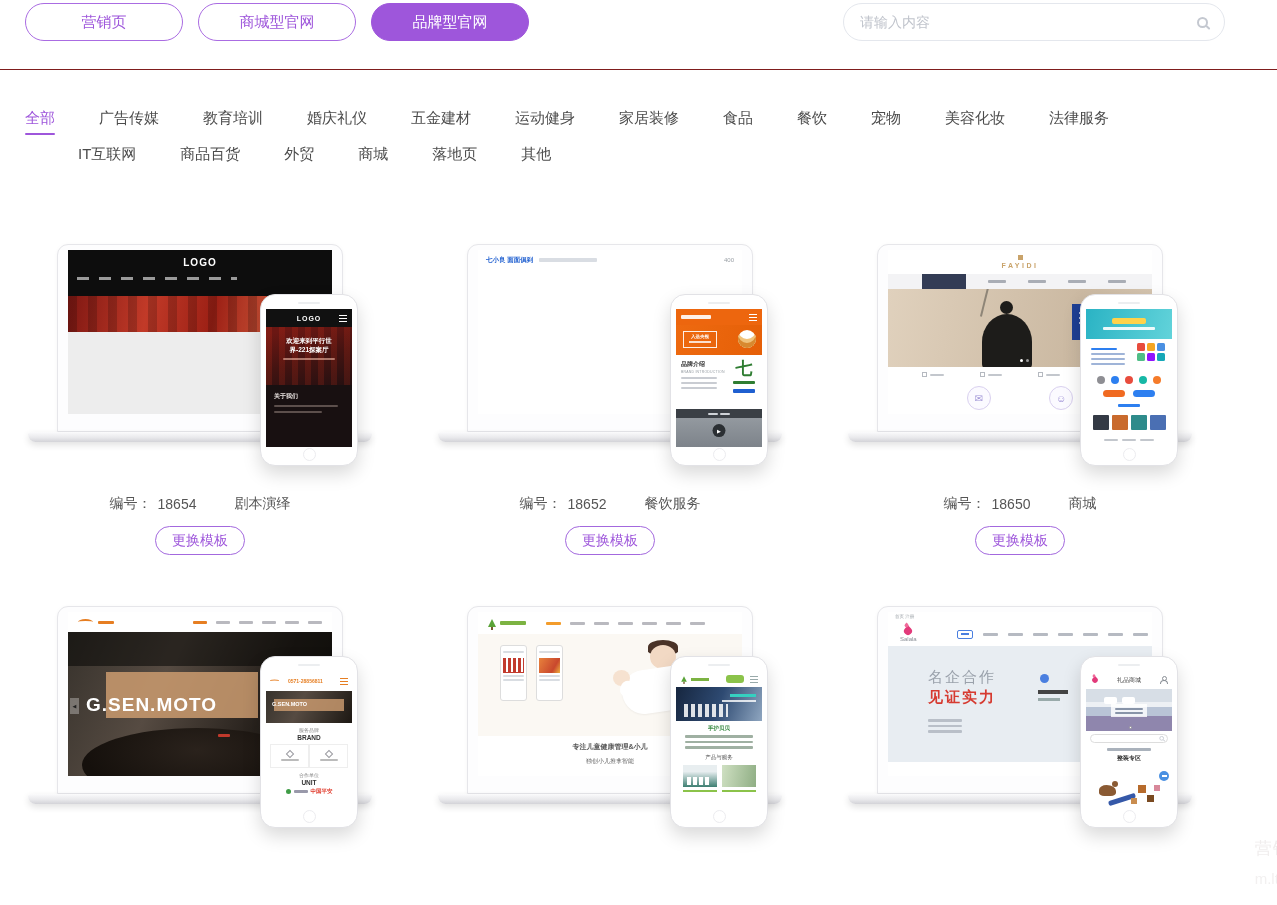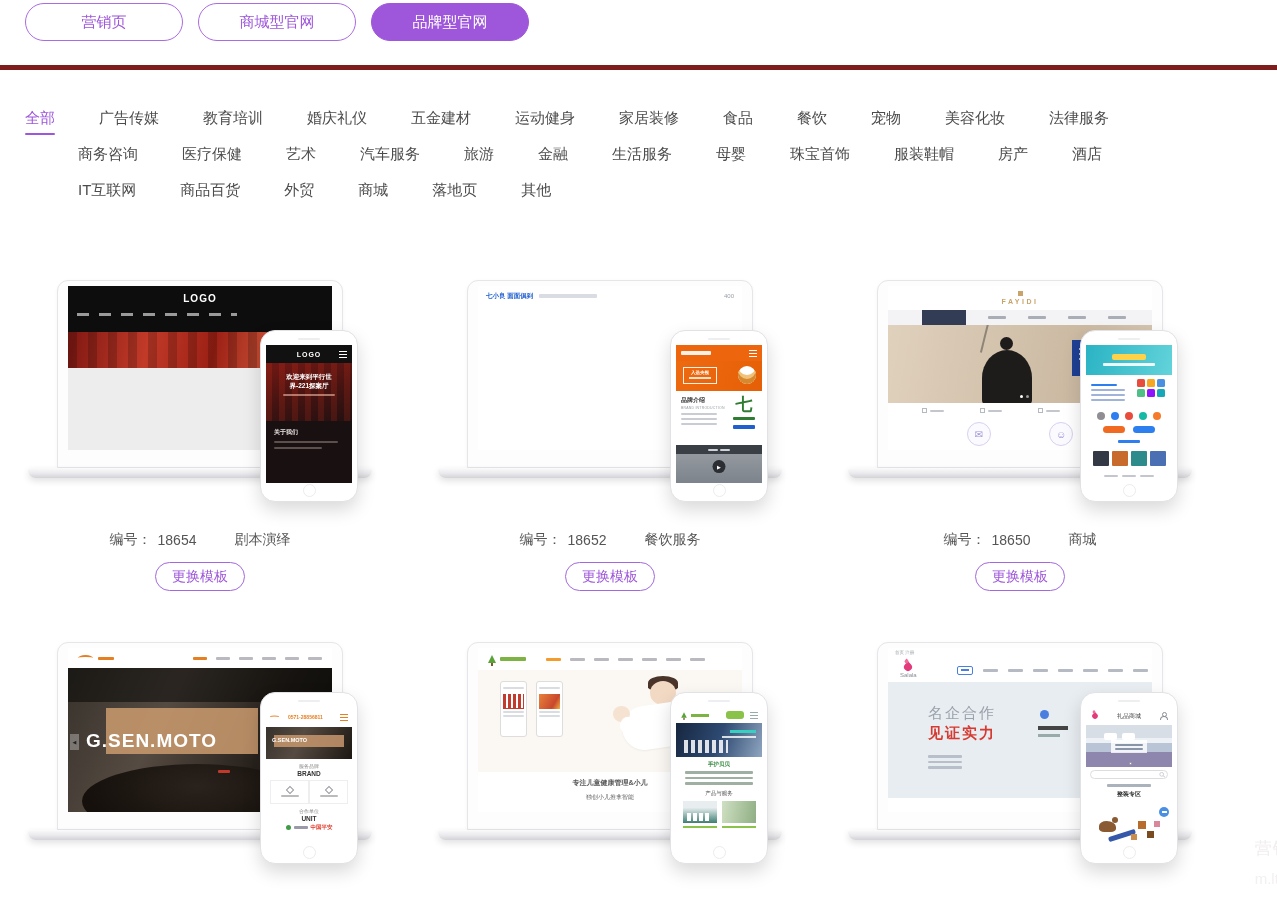--- a/index.html
+++ b/index.html
@@ -1,19 +1,19 @@
 <!DOCTYPE html>
 <html><head>
 <meta charset="utf-8">
 <style>
   *{box-sizing:border-box;margin:0;padding:0}
   body{width:1277px;height:905px;overflow:hidden;background:#fff;position:relative;
        font-family:"Liberation Sans","DejaVu Sans",sans-serif;color:#333}
   
-  .topbar{display:flex;align-items:flex-start;height:70px;padding:3px 25px 0;border-bottom:5px solid #7f1d1d}
+  .topbar{display:flex;align-items:flex-start;height:70px;padding:3px 25px 0;border-bottom:1px solid #7f1d1d}
   .pill-tabs{display:flex;gap:15px}
   .pill{height:38px;min-width:158px;padding:0 28px;border-radius:19px;border:1px solid #aa6ce2;
         background:#fff;color:#9e56db;font-size:15px;display:flex;align-items:center;justify-content:center;cursor:pointer}
   .pill.active{background:#9e56db;border-color:#9e56db;color:#fff}
   .searchbox{margin-left:auto;margin-right:27px;width:382px;height:38px;border:1px solid #e4e7ed;border-radius:19px;
              display:flex;align-items:center;padding:0 16px;background:#fff}
   .searchbox input{flex:1;border:none;outline:none;font-size:14px;color:#606266;background:transparent}
   .searchbox input::placeholder{color:#c0c4cc}
   .mag{width:11px;height:11px;border:2px solid #c4c8d0;border-radius:50%;position:relative;flex:0 0 auto}
   .mag::after{content:"";position:absolute;width:2px;height:5px;background:#c4c8d0;border-radius:1px;
@@ -280,50 +280,40 @@
 </style>
 </head>
 <body>
 
 <div class="topbar">
   <div class="pill-tabs">
     <div class="pill">营销页</div>
     <div class="pill">商城型官网</div>
     <div class="pill active">品牌型官网</div>
   </div>
+  <div class="searchbox">
+    <input type="text" placeholder="请输入内容" style="">
+    <span class="mag"></span>
+  </div>
 </div>
 
 <div class="filters">
   <div class="frow">
     <span class="fitem active">全部</span>
     <span class="fitem">广告传媒</span>
     <span class="fitem">教育培训</span>
     <span class="fitem">婚庆礼仪</span>
     <span class="fitem">五金建材</span>
     <span class="fitem">运动健身</span>
     <span class="fitem">家居装修</span>
     <span class="fitem">食品</span>
     <span class="fitem">餐饮</span>
     <span class="fitem">宠物</span>
     <span class="fitem">美容化妆</span>
     <span class="fitem">法律服务</span>
-  </div>
-  <div class="frow indent">
-    <span class="fitem">商务咨询</span>
-    <span class="fitem">医疗保健</span>
-    <span class="fitem">艺术</span>
-    <span class="fitem">汽车服务</span>
-    <span class="fitem">旅游</span>
-    <span class="fitem">金融</span>
-    <span class="fitem">生活服务</span>
-    <span class="fitem">母婴</span>
-    <span class="fitem">珠宝首饰</span>
-    <span class="fitem">服装鞋帽</span>
-    <span class="fitem">房产</span>
-    <span class="fitem">酒店</span>
   </div>
   <div class="frow indent">
     <span class="fitem">IT互联网</span>
     <span class="fitem">商品百货</span>
     <span class="fitem">外贸</span>
     <span class="fitem">商城</span>
     <span class="fitem">落地页</span>
     <span class="fitem">其他</span>
   </div>
 </div>

